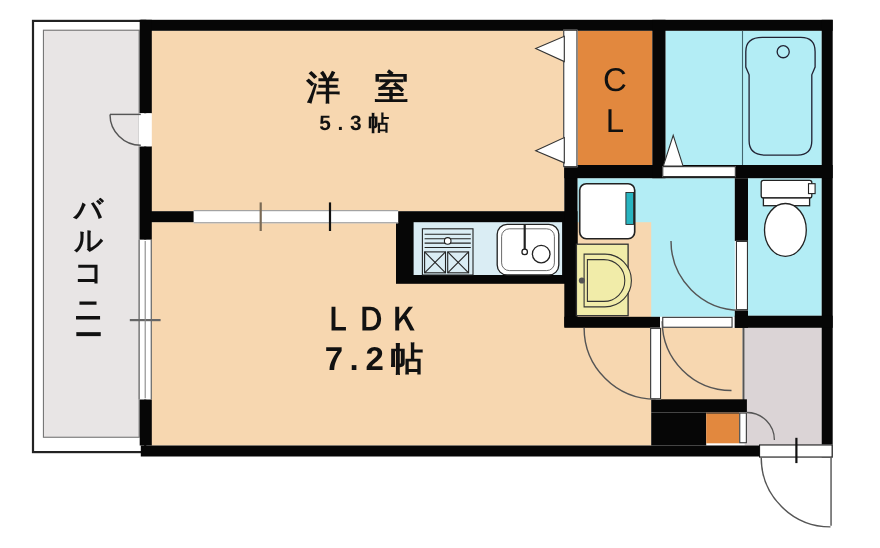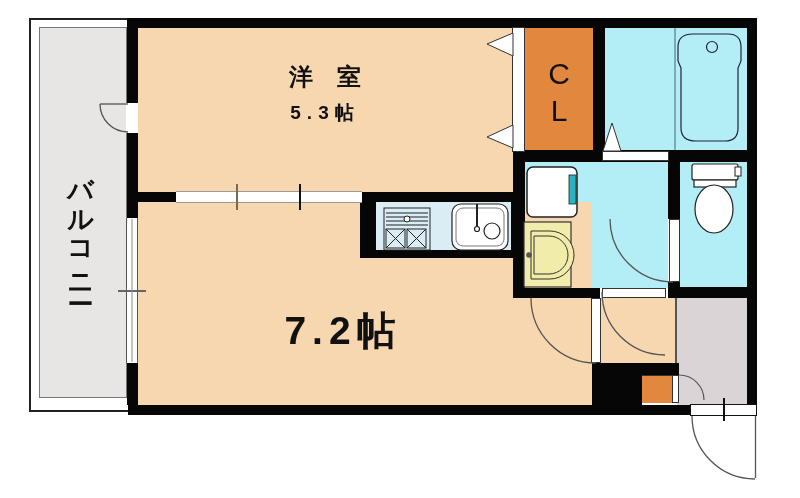--- a/index.html
+++ b/index.html
@@ -149,22 +149,23 @@
     </g>
 
     <g fill="#fff" stroke="#222" stroke-width="1.2">
       <rect x="692" y="164" width="46" height="16" rx="2"></rect>
       <rect x="694" y="180" width="42" height="7"></rect>
       <rect x="735" y="167" width="6" height="9" stroke-width="1"></rect>
       <ellipse cx="714" cy="209" rx="19" ry="24"></ellipse>
     </g>
   </svg>
 
-  <div class="lbl" style="left:137px;top:64px;width:376px;font-size:24px;">洋　室</div>
+  <div class="lbl" style="left:137px;top:64px;width:376px;font-size:31px;">洋　室</div>
   <div class="lbl" style="left:137px;top:103px;width:376px;font-size:19px;letter-spacing:6px;">5.3帖</div>
 
-  <div class="lbl" style="left:155px;top:311px;width:376px;font-size:39px;letter-spacing:6px;">7.2帖</div>
+  <div class="lbl" style="left:150px;top:275px;width:376px;font-size:30px;">ＬＤＫ</div>
+  <div class="lbl" style="left:155px;top:311px;width:376px;font-size:30px;letter-spacing:6px;">7.2帖</div>
 
   <div class="lbl" style="left:525px;top:58px;width:68px;font-size:30px;font-weight:500;">C</div>
   <div class="lbl" style="left:525px;top:95px;width:68px;font-size:30px;font-weight:500;">L</div>
 
   <div class="lbl" style="left:58px;top:134px;width:36px;height:185px;font-size:26px;writing-mode:vertical-rl;letter-spacing:3px;">バルコニー</div>
 </div>
 
 </body></html>

